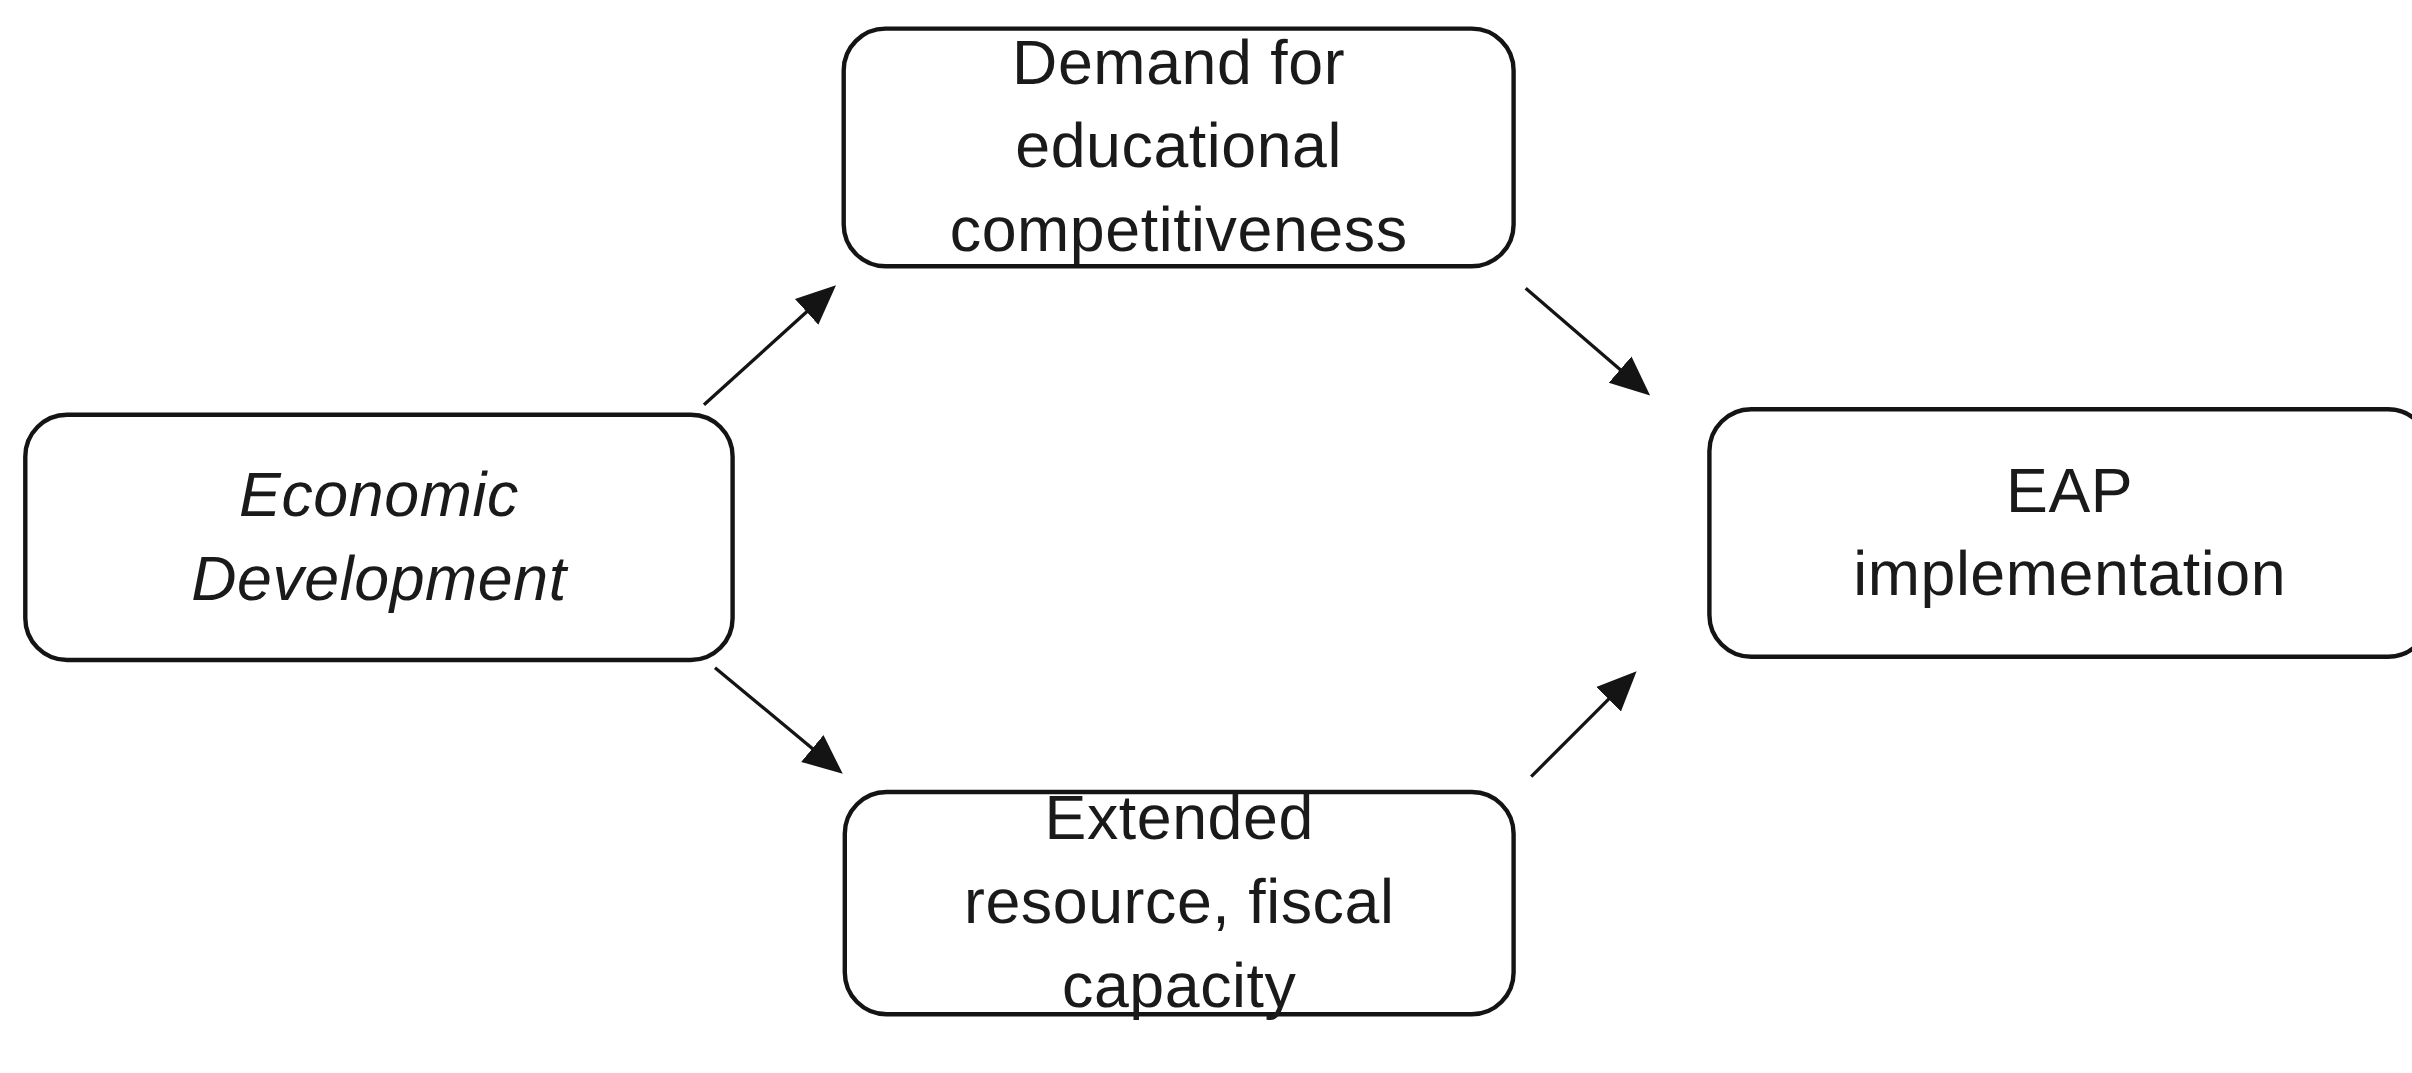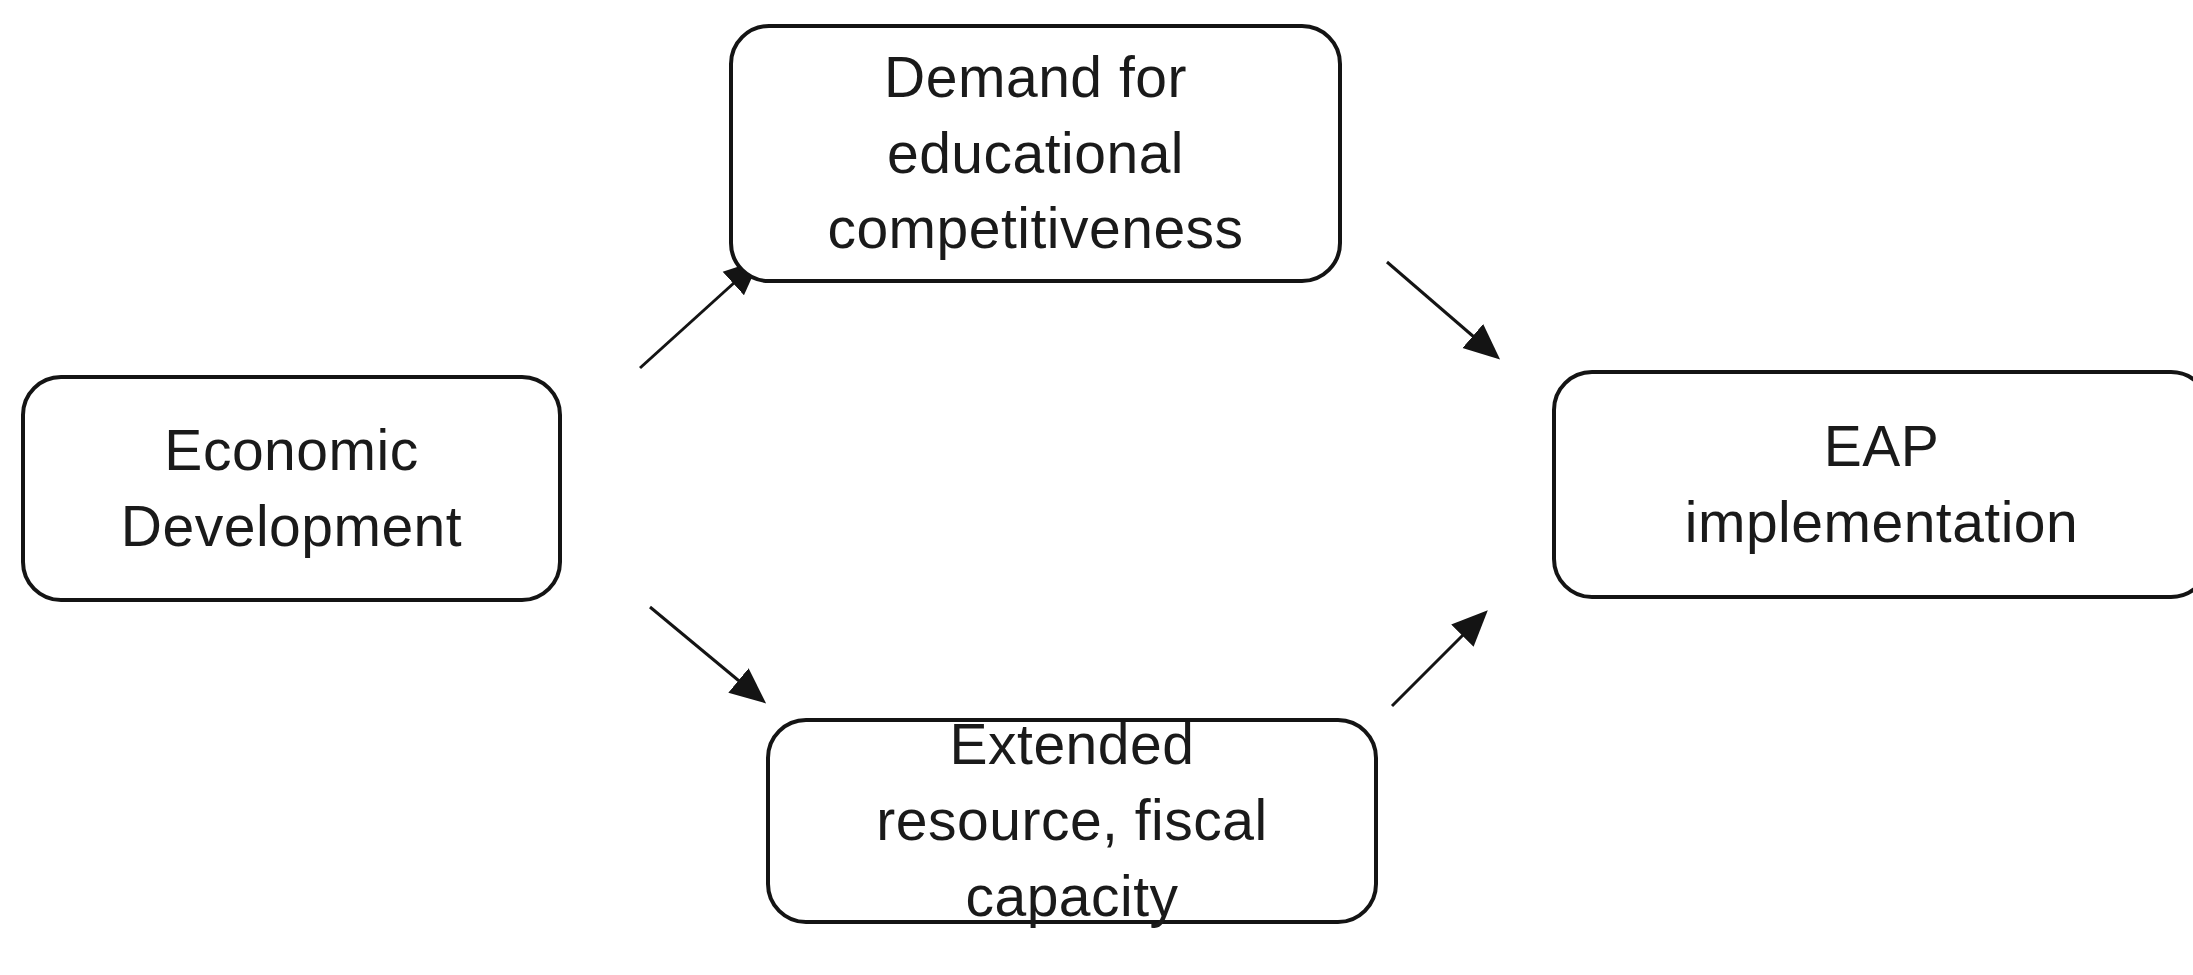--- a/index.html
+++ b/index.html
@@ -32,22 +32,22 @@
     display: flex;
     align-items: center;
     justify-content: center;
     text-align: center;
     color: #1a1a1a;
     font-size: 57px;
     line-height: 1.33;
     white-space: pre-line;
     letter-spacing: 0.5px;
   }
-  .node-economic  { left: 21px;   top: 375px; width: 541px; height: 227px; }
-  .node-demand    { left: 729px;  top: 24px;  width: 613px; height: 259px; }
+  .node-economic  { left: 21px;   top: 375px; width: 647px; height: 227px; font-style: italic; }
+  .node-demand    { left: 765px;  top: 24px;  width: 613px; height: 220px; }
   .node-extended  { left: 766px;  top: 718px; width: 612px; height: 206px; }
   .node-eap       { left: 1523px; top: 370px; width: 659px; height: 229px; margin-left: 29px; }
 </style>
 </head>
 <body>
 
 <div class="canvas">
 
   <svg class="edge-layer" viewBox="0 0 2193 975" xmlns="http://www.w3.org/2000/svg">
     <defs>

